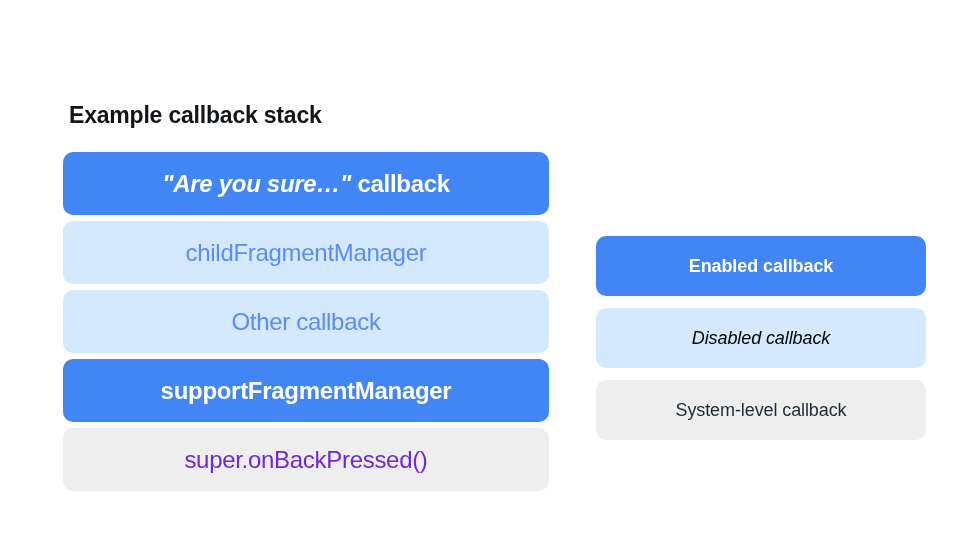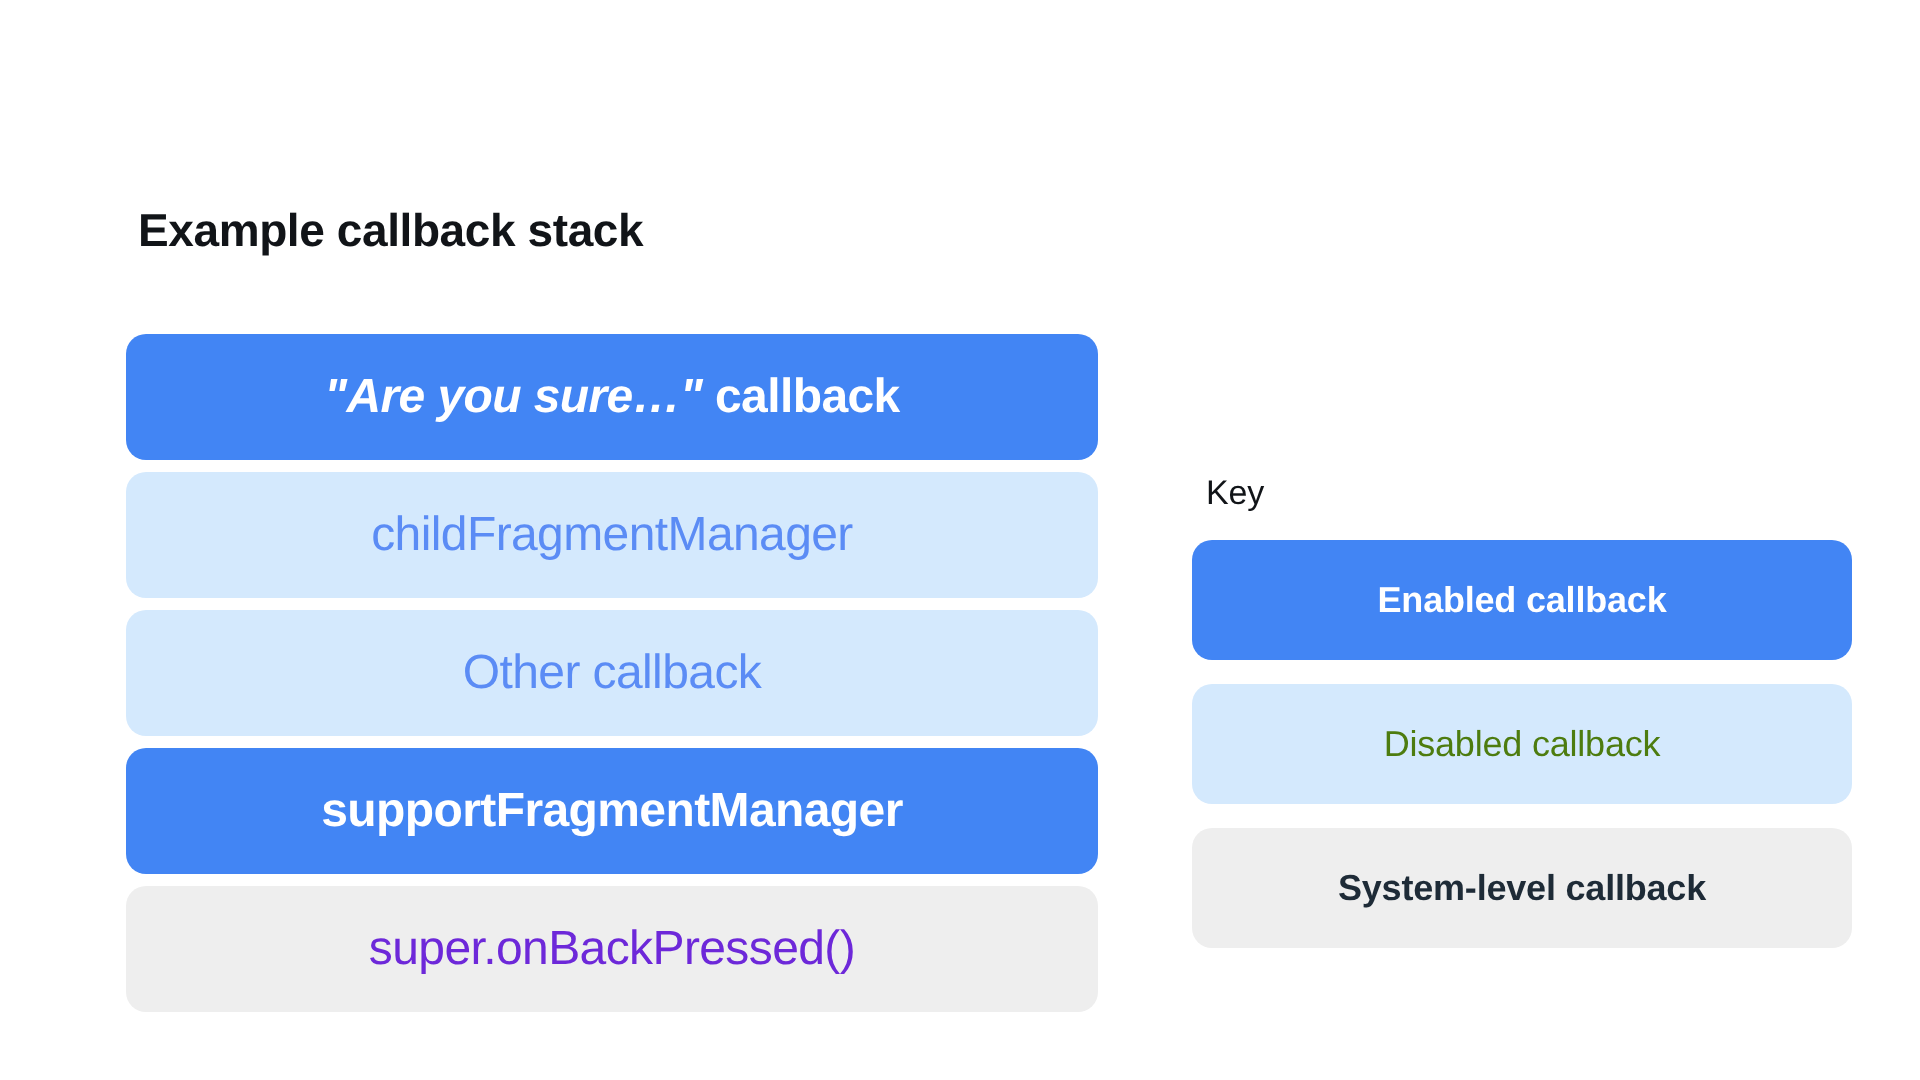--- a/index.html
+++ b/index.html
@@ -30,21 +30,21 @@
     top: 100px;
     width: 486px;
   }
 
   .panel-title {
     font-size: 23px;
     font-weight: bold;
     letter-spacing: -0.2px;
     color: #111418;
     line-height: 30px;
-    margin: 0 0 37px 6px;
+    margin: 0 0 22px 6px;
     white-space: nowrap;
   }
 
   .stack-list {
     display: flex;
     flex-direction: column;
     gap: 6px;
   }
 
   .callback-bar {
@@ -131,26 +131,27 @@
     font-size: 18px;
     line-height: 22px;
     letter-spacing: -0.1px;
   }
 
   .key-bar.state-enabled .key-label {
     color: #ffffff;
     font-weight: bold;
   }
   .key-bar.state-disabled .key-label {
-    color: #4d7c0f;
-    font-weight: normal;
+    color: #000000;
+    font-weight: normal;
+    font-style: italic;
   }
   .key-bar.state-system .key-label {
     color: #1e2b37;
-    font-weight: bold;
+    font-weight: normal;
   }
 </style>
 </head>
 <body>
 
 <div class="canvas">
 
   <section class="stack-panel">
     <h1 class="panel-title">Example callback stack</h1>
 
@@ -173,21 +174,20 @@
       </div>
 
       <div class="callback-bar state-system">
         <span class="bar-label">super.onBackPressed()</span>
       </div>
 
     </div>
   </section>
 
   <section class="key-panel">
-    <h2 class="key-title">Key</h2>
 
     <div class="key-list">
 
       <div class="key-bar state-enabled">
         <span class="key-label">Enabled callback</span>
       </div>
 
       <div class="key-bar state-disabled">
         <span class="key-label">Disabled callback</span>
       </div>

